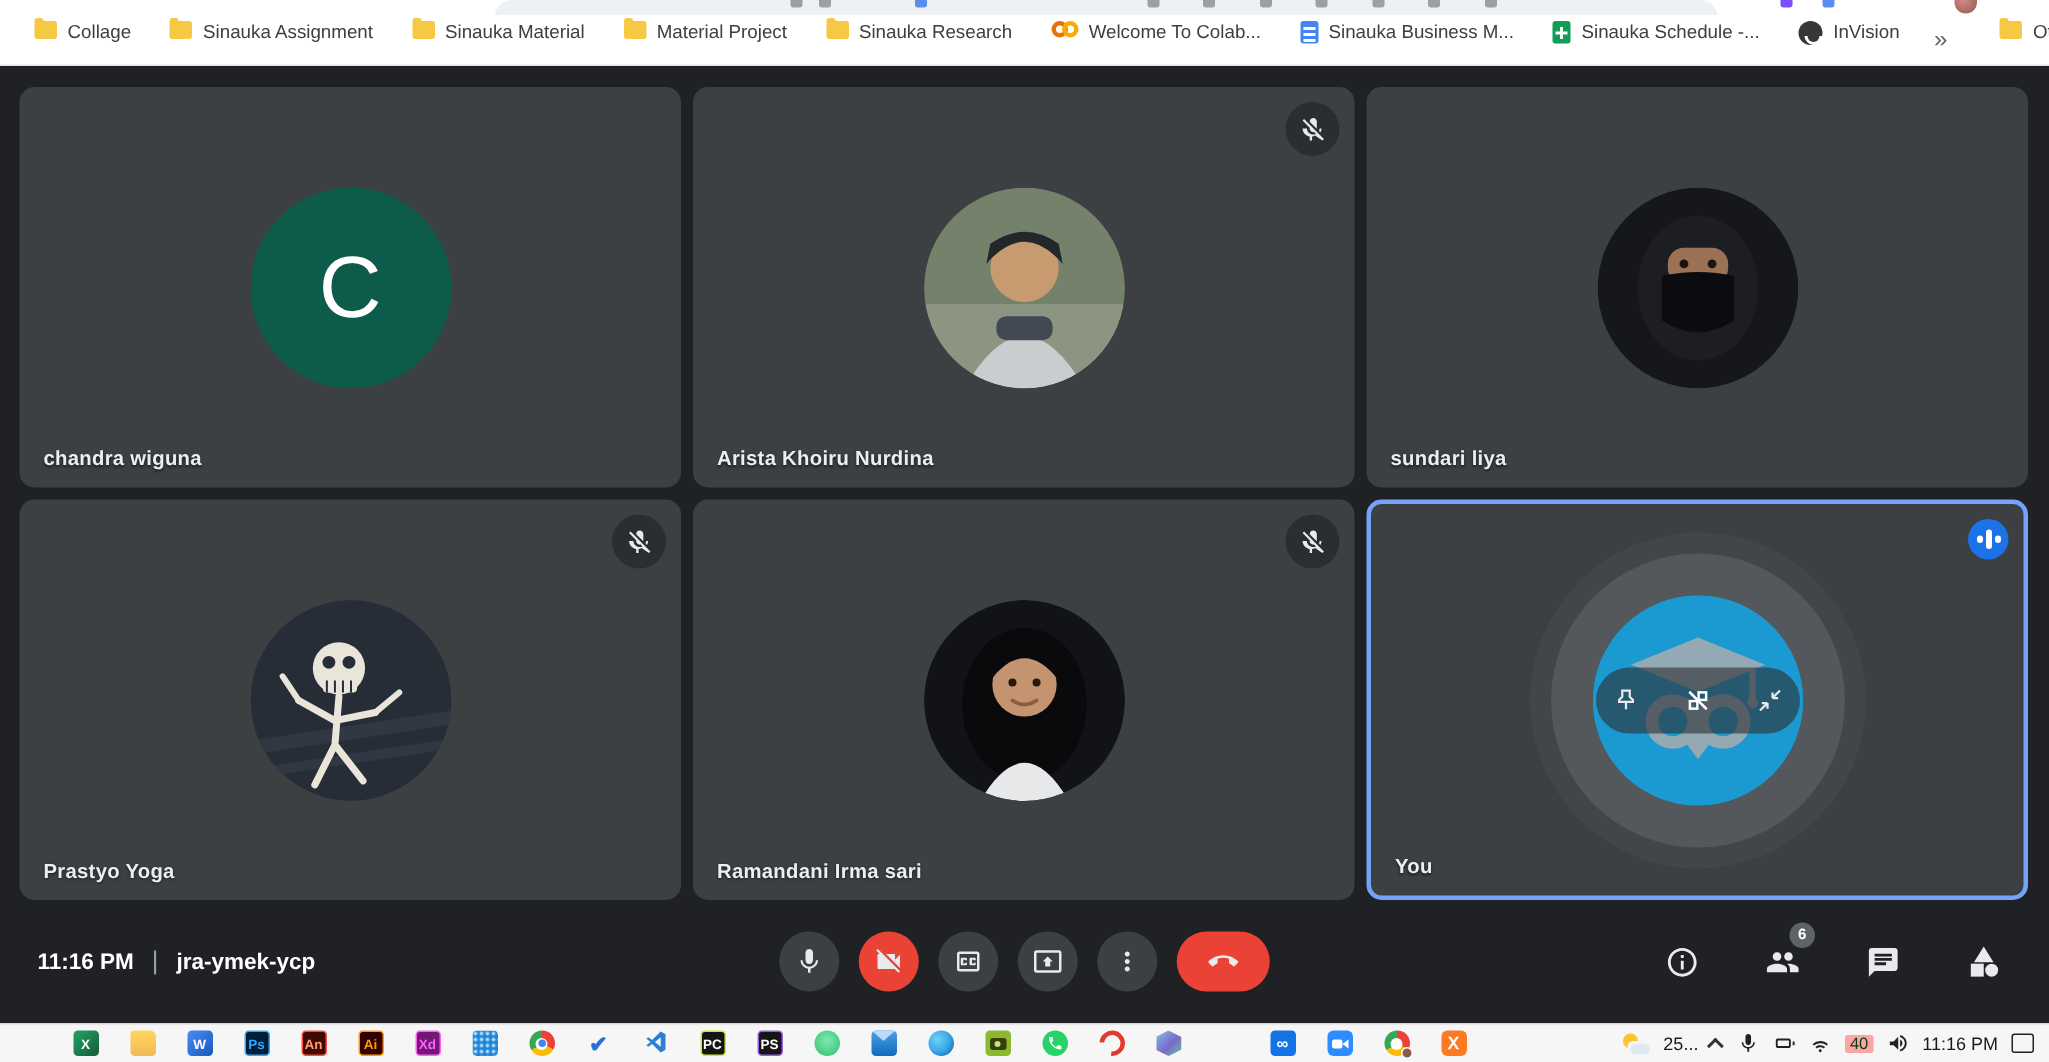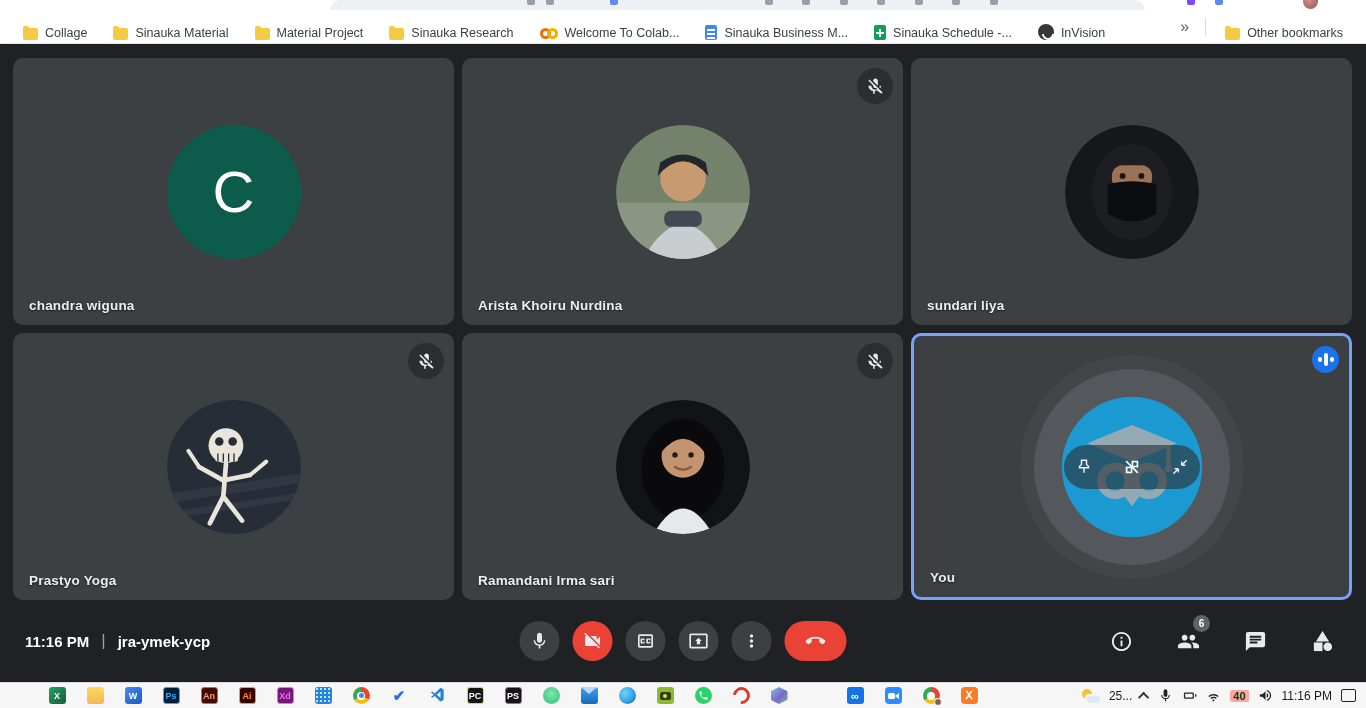--- a/index.html
+++ b/index.html
@@ -11,21 +11,21 @@
   .omnibox-frag { position:absolute; left:330px; top:0; width:815px; height:22px; background:#eef1f4; border-radius:12px; }
   .frag { position:absolute; top:0; height:5px; width:8px; background:#9aa0a6; border-radius:0 0 2px 2px; }
   .frag.blue { background:#5b8def; }
   .frag.purple { background:#7c4dff; }
   .avatar-frag { position:absolute; top:-6px; left:1303px; width:15px; height:15px; border-radius:50%;
                  background:radial-gradient(circle at 40% 40%, #d98a8a, #8a5a4a); }
 
   
   .bookmarks { position:absolute; left:0; top:10px; width:1366px; height:34px; background:#ffffff;
                display:flex; align-items:center; padding:0 10px; border-bottom:1px solid #e4e6e8; }
-  .bm { display:flex; align-items:flex-end; gap:7px; padding:0 13px; height:26px; border-radius:13px;
+  .bm { display:flex; align-items:flex-start; gap:7px; padding:0 13px; height:26px; border-radius:13px;
         font-size:12.5px; color:#3c4043; white-space:nowrap; cursor:default; }
   .bm-folder { width:15px; height:12px; background:#f6c945; border-radius:2px; position:relative; flex:0 0 auto; }
   .bm-folder::before { content:""; position:absolute; left:0; top:-2px; width:6px; height:3px; background:#f6c945; border-radius:2px 2px 0 0; }
   .colab-ic { position:relative; width:18px; height:12px; }
   .colab-ic i { position:absolute; top:0; width:11px; height:11px; border:3px solid #f9ab00; border-radius:50%; }
   .colab-ic i:first-child { left:0; border-color:#e8710a; }
   .colab-ic i:last-child { right:0; }
   .docs-ic { width:12px; height:15px; background:#4285f4; border-radius:2px; position:relative; }
   .docs-ic::before { content:""; position:absolute; left:2px; top:4px; width:8px; height:2px; background:#fff;
                      box-shadow:0 4px 0 #fff, 0 8px 0 #fff; }
@@ -106,21 +106,21 @@
   .win-ic { display:grid; grid-template-columns:8px 8px; grid-template-rows:8px 8px; gap:1px; }
   .win-ic i { background:#111; }
   .lt { color:#fff; }
   .tray { margin-left:auto; display:flex; align-items:center; gap:9px; padding-right:10px;
           font-size:12px; color:#1a1a1a; }
   .tray svg { width:15px; height:15px; fill:#222; }
   .weather-ic { position:relative; width:18px; height:14px; }
   .weather-ic .sun { position:absolute; left:0; top:0; width:10px; height:10px; border-radius:50%; background:#f8c52a; }
   .weather-ic .cloud { position:absolute; right:0; bottom:0; width:13px; height:7px; border-radius:7px; background:#dfe9f2; box-shadow:-2px -2px 0 #eef4f9; }
   .chev-up { width:8px; height:8px; border-left:2px solid #333; border-top:2px solid #333; transform:rotate(45deg) translateY(2px); }
-  .batt40 { background:#fca5a5; color:#0d3b0d; font-size:11px; font-weight:700; padding:0 3px; border-radius:2px; }
+  .batt40 { background:#fca5a5; color:#0d3b0d; font-size:11px; font-weight:400; padding:0 3px; border-radius:2px; }
   .clock { font-size:12px; }
   .notif-ic { width:15px; height:13px; border:1.5px solid #222; border-radius:2px; position:relative; }
 </style>
 </head>
 <body>
 
 <div class="top-strip">
   <div class="omnibox-frag"></div>
   <i class="frag" style="left:527px"></i>
   <i class="frag" style="left:546px"></i>
@@ -134,20 +134,24 @@
   <i class="frag" style="left:990px"></i>
   <i class="frag purple" style="left:1187px"></i>
   <i class="frag blue" style="left:1215px"></i>
   <span class="avatar-frag"></span>
 </div>
 
 <div class="bookmarks">
   <div class="bm">
     <span class="bm-folder"></span>
     <span>Collage</span>
+  </div>
+  <div class="bm">
+    <span class="bm-folder"></span>
+    <span>Sinauka Assignment</span>
   </div>
   <div class="bm">
     <span class="bm-folder"></span>
     <span>Sinauka Material</span>
   </div>
   <div class="bm">
     <span class="bm-folder"></span>
     <span>Material Project</span>
   </div>
   <div class="bm">

